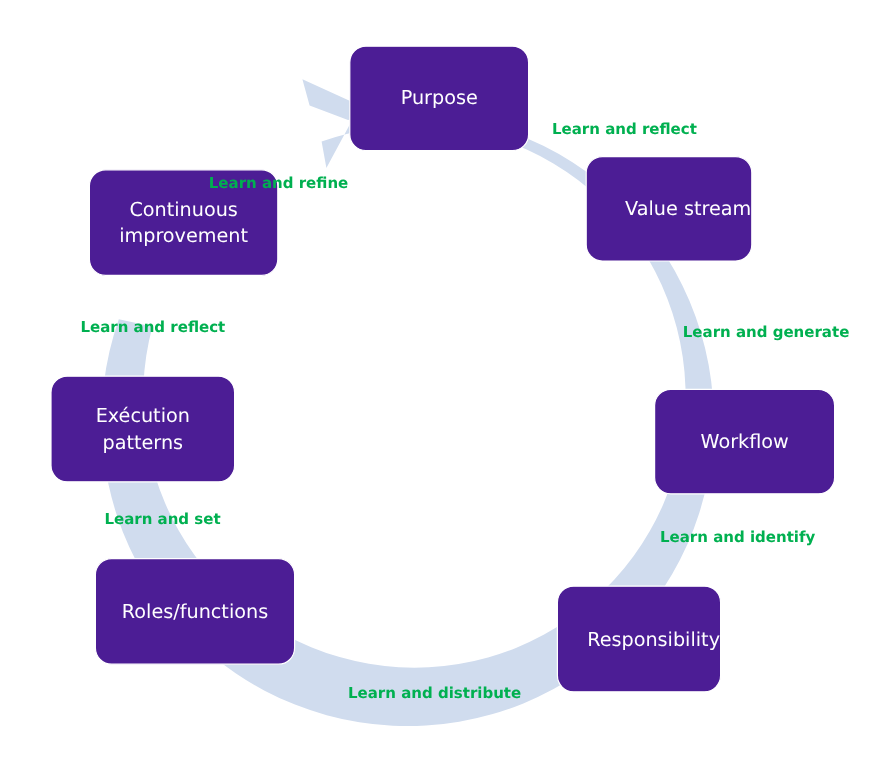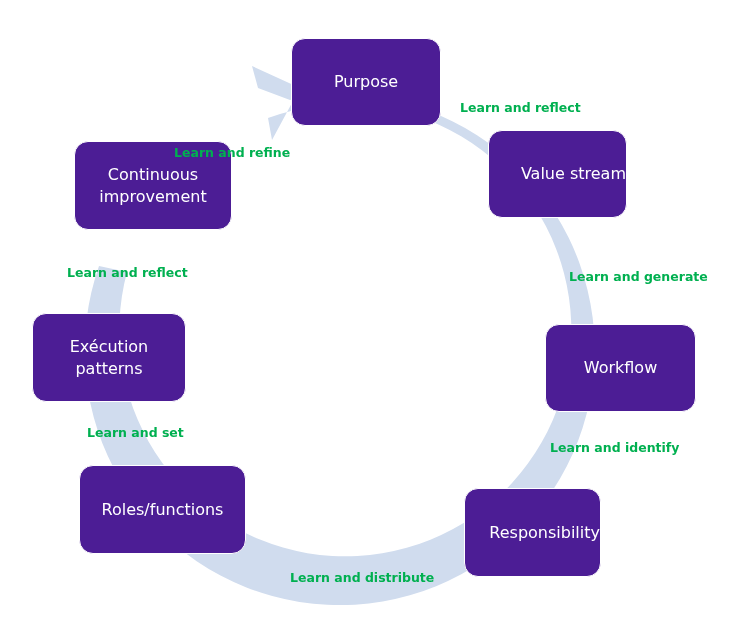--- a/index.html
+++ b/index.html
@@ -31,21 +31,21 @@
 </div>
 <div class="box" style="left:545px;top:324px;width:151px;height:88px;">
   <span>Workflow</span>
 </div>
 <div class="box" style="left:464px;top:488px;width:137px;height:89px;justify-content:flex-end;">
   <span>Responsibility</span>
 </div>
 <div class="box" style="left:79px;top:465px;width:167px;height:89px;">
   <span>Roles/functions</span>
 </div>
-<div class="box" style="left:32px;top:313px;width:154px;height:89px;">
+<div class="box" style="left:42px;top:313px;width:154px;height:89px;">
   <span style="width:110px;">Exécution patterns</span>
 </div>
 <div class="box" style="left:74px;top:141px;width:158px;height:89px;">
   <span style="width:130px;">Continuous improvement</span>
 </div>
 
 <span class="lbl" style="left:460px;top:100px;">Learn and reflect</span>
 <span class="lbl" style="left:569px;top:269px;">Learn and generate</span>
 <span class="lbl" style="left:550px;top:440px;">Learn and identify</span>
 <span class="lbl" style="left:290px;top:570px;">Learn and distribute</span>

